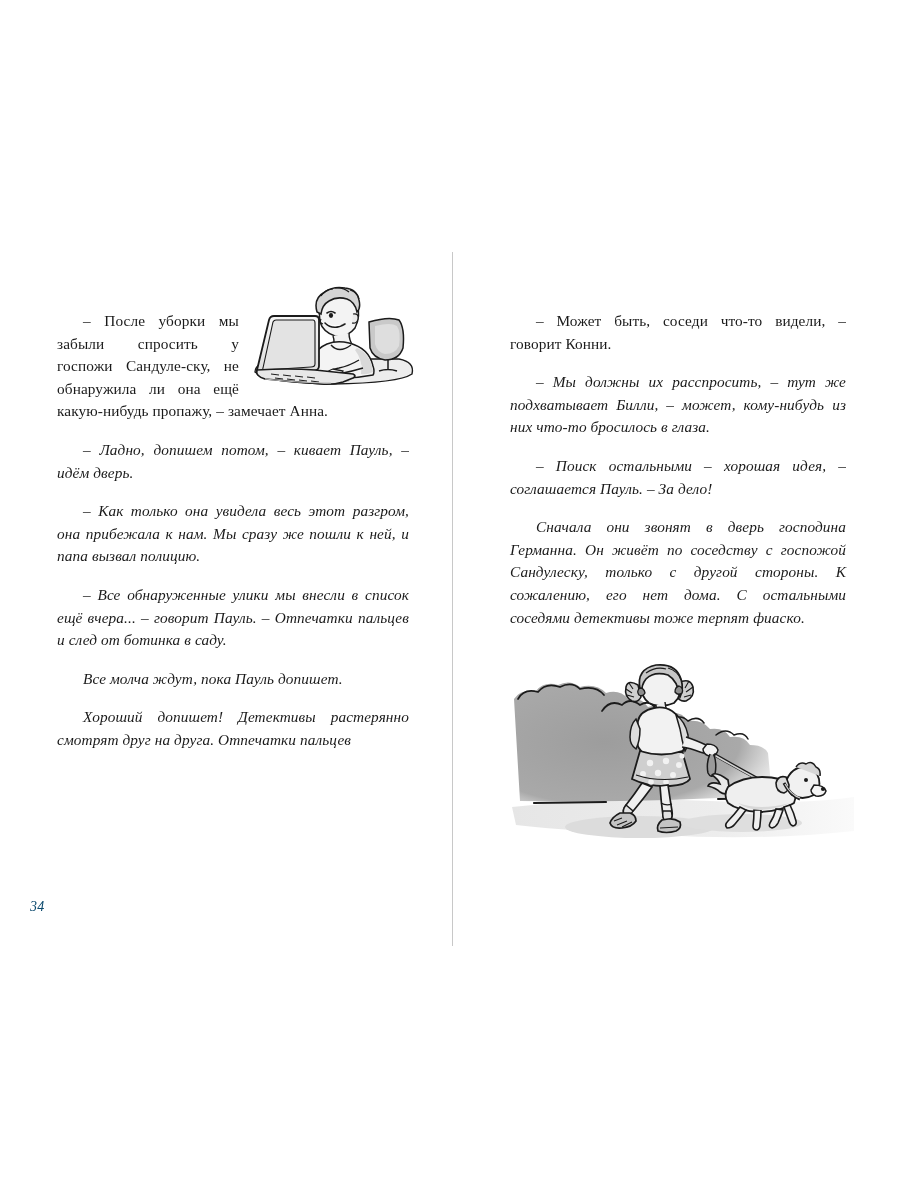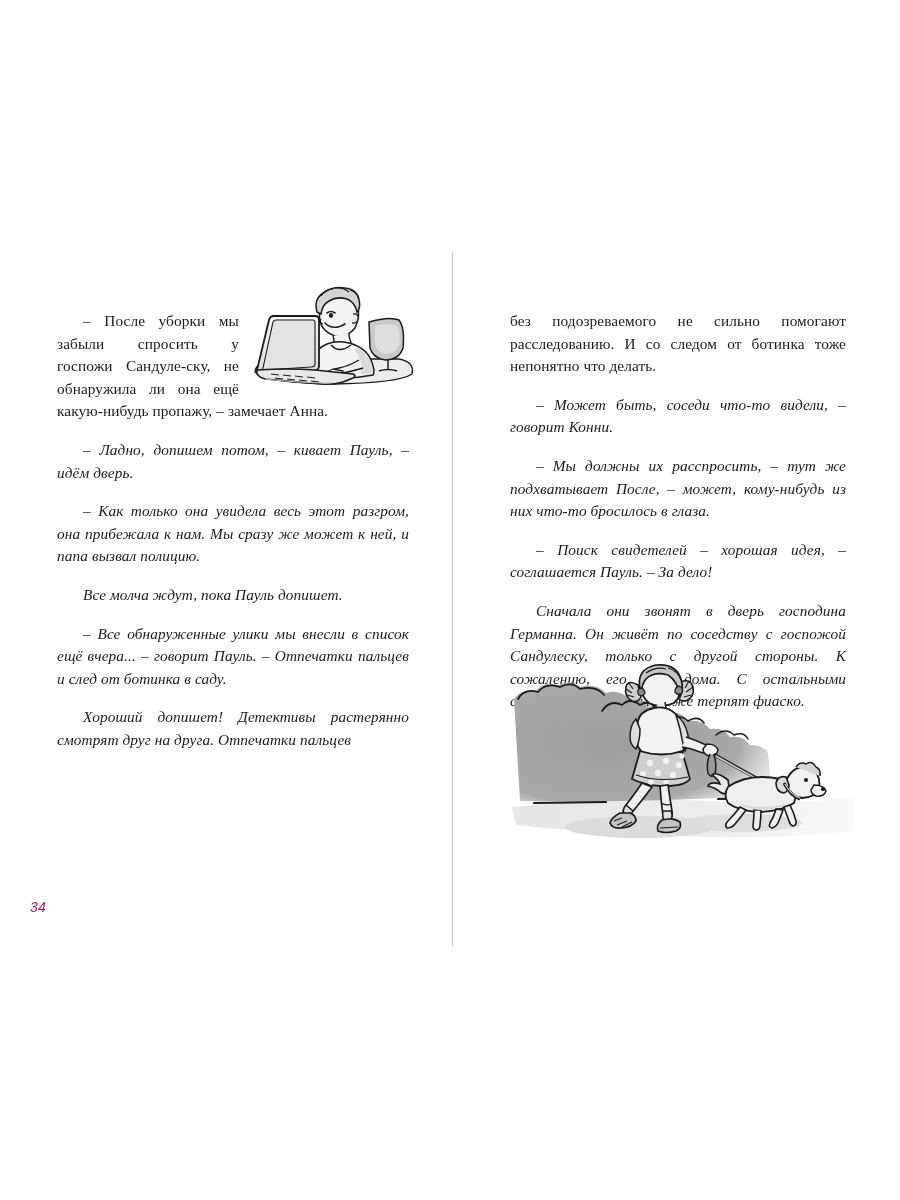--- a/index.html
+++ b/index.html
@@ -88,24 +88,24 @@
     left: 510px;
     top: 655px;
     width: 350px;
     height: 200px;
   }
   #illustration-girl-dog svg { display: block; width: 100%; height: 100%; }
 
   
   .folio {
     position: absolute;
-    font-family: Liberation Sans, sans-serif;
+    font-family: Liberation Serif, serif;
     font-style: italic;
     font-size: 14px;
-    color: #be185d;
+    color: #0c4a6e;
     letter-spacing: 0.3px;
   }
   #folio-left  { left: 30px;  top: 899px; }
 </style>
 </head>
 <body>
 
 <div id="book-spread">
 
   <div class="page" id="page-left">
@@ -165,38 +165,37 @@
           <path d="M8 84 Q6 90 16 93 L72 98 Q84 99 94 96 L104 92 Q108 90 104 88 L66 84 Q40 82 8 84 Z" fill="#e8e8e8" stroke="#1b1b1b" stroke-width="1.7"></path>
           <path d="M22 88 L30 89 M34 89 L42 90 M46 90 L54 91 M58 91 L66 92
                    M26 92 L34 93 M38 93 L46 94 M50 94 L58 95 M62 95 L70 96" fill="none" stroke="#1b1b1b" stroke-width="1"></path>
 
           <path d="M16 93 Q50 97 82 97" fill="none" stroke="#bdbdbd" stroke-width="1.1"></path>
         </svg>
       </div>
 
       <p class="para">– После уборки мы забыли спросить у госпожи Сандуле-ску, не обнаружила ли она ещё какую-нибудь пропажу, – замечает Анна.</p>
       <p class="para">– Ладно, допишем потом, – кивает Пауль, – идём дверь.</p>
-      <p class="para">– Как только она увидела весь этот разгром, она прибежала к нам. Мы сразу же может к ней, и папа вызвал полицию.</p>
+      <p class="para">– Как только она увидела весь этот разгром, она прибежала к нам. Мы сразу же пошли к ней, и папа вызвал полицию.</p>
+      <p class="para">– Все обнаруженные улики мы внесли в список ещё вчера... – говорит Пауль. – Отпечатки пальцев и след от ботинка в саду.</p>
       <p class="para">Все молча ждут, пока Пауль допишет.</p>
-      <p class="para">– Все обнаруженные улики мы внесли в список ещё вчера... – говорит Пауль. – Отпечатки пальцев и след от ботинка в саду.</p>
       <p class="para">Хороший допишет! Детективы растерянно смотрят друг на друга. Отпечатки пальцев</p>
     </div>
 
     <div class="folio" id="folio-left">34</div>
   </div>
 
   <div id="gutter-divider"></div>
 
   <div class="page" id="page-right">
 
     <div class="text-column" id="right-text-column">
-      <p class="para no-indent">без подозреваемого не сильно помогают расследованию. И со следом от ботинка тоже непонятно что делать.</p>
       <p class="para">– Может быть, соседи что-то видели, – говорит Конни.</p>
-      <p class="para">– Мы должны их расспросить, – тут же подхватывает После, – может, кому-нибудь из них что-то бросилось в глаза.</p>
-      <p class="para">– Поиск свидетелей – хорошая идея, – соглашается Пауль. – За дело!</p>
+      <p class="para">– Мы должны их расспросить, – тут же подхватывает Билли, – может, кому-нибудь из них что-то бросилось в глаза.</p>
+      <p class="para">– Поиск остальными – хорошая идея, – соглашается Пауль. – За дело!</p>
       <p class="para">Сначала они звонят в дверь господина Германна. Он живёт по соседству с госпожой Сандулеску, только с другой стороны. К сожалению, его нет дома. С остальными соседями детективы тоже терпят фиаско.</p>
     </div>
 
   </div>
 
   <div id="illustration-girl-dog">
     <svg viewBox="0 0 350 200" xmlns="http://www.w3.org/2000/svg">
       <defs>
         <radialGradient id="hedgeSoft" cx="35%" cy="50%" r="75%">
           <stop offset="0%" stop-color="#9d9d9d"></stop>

